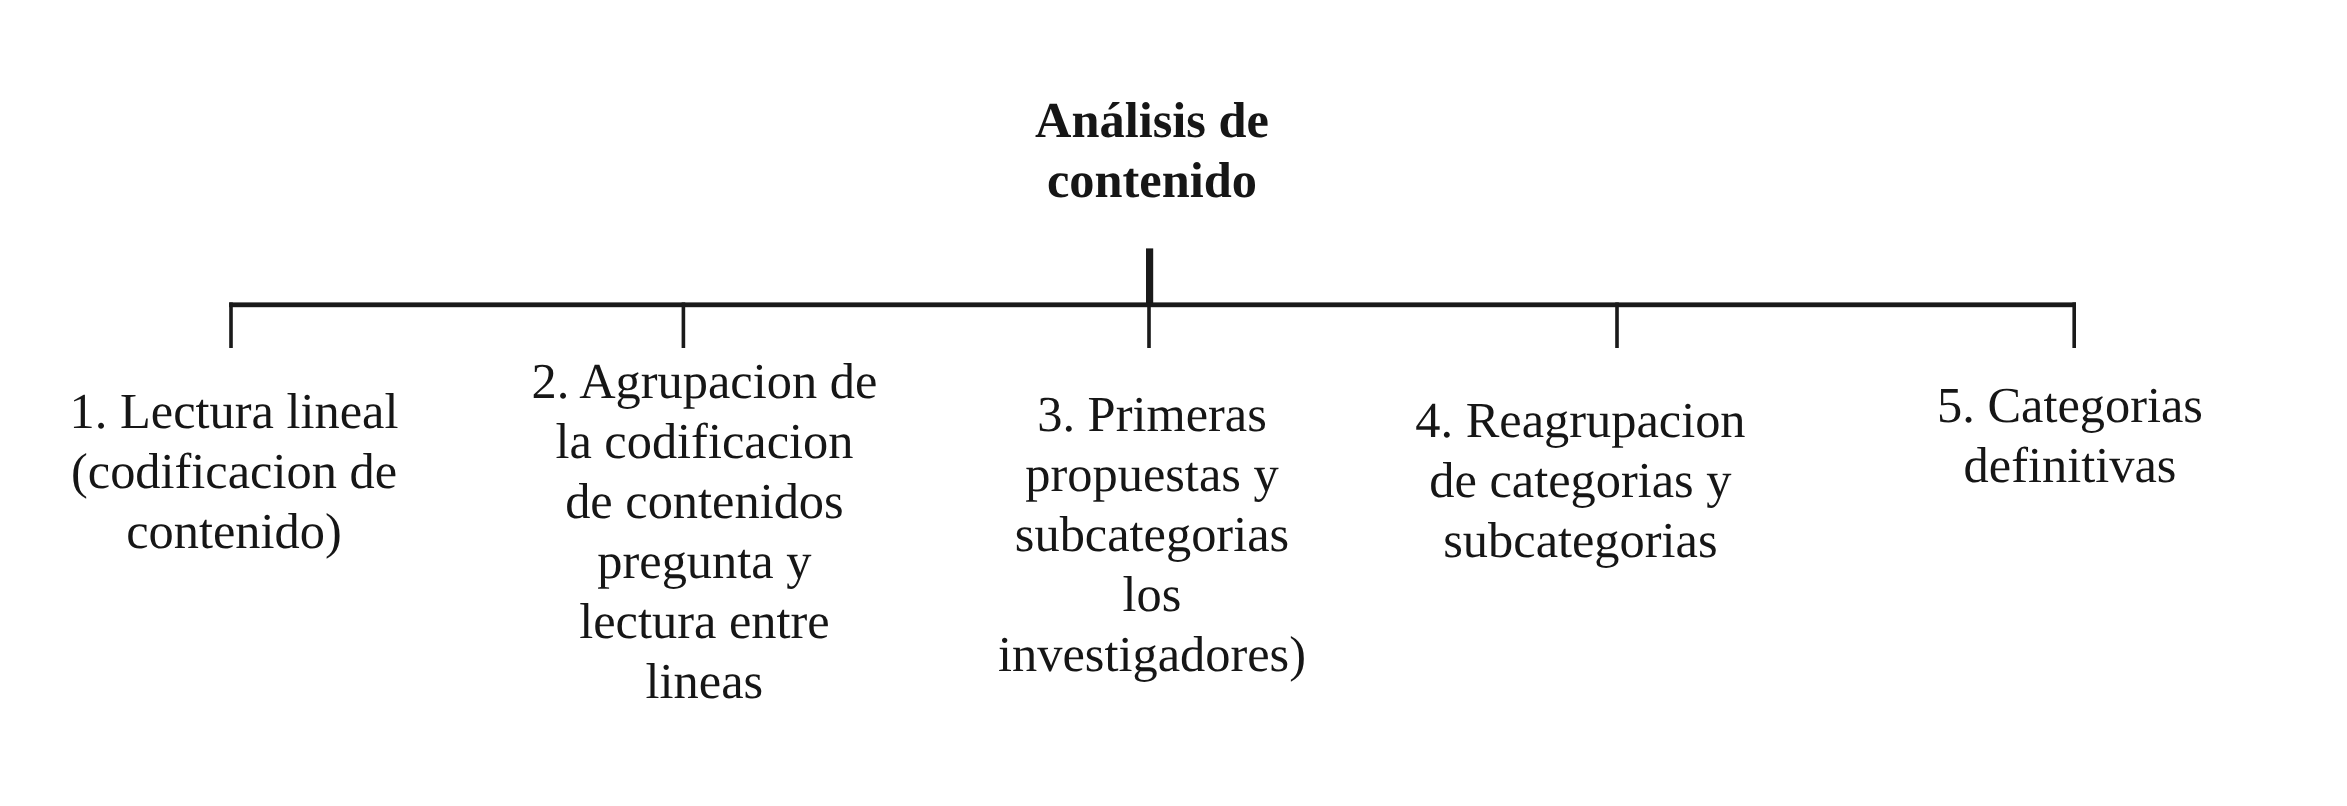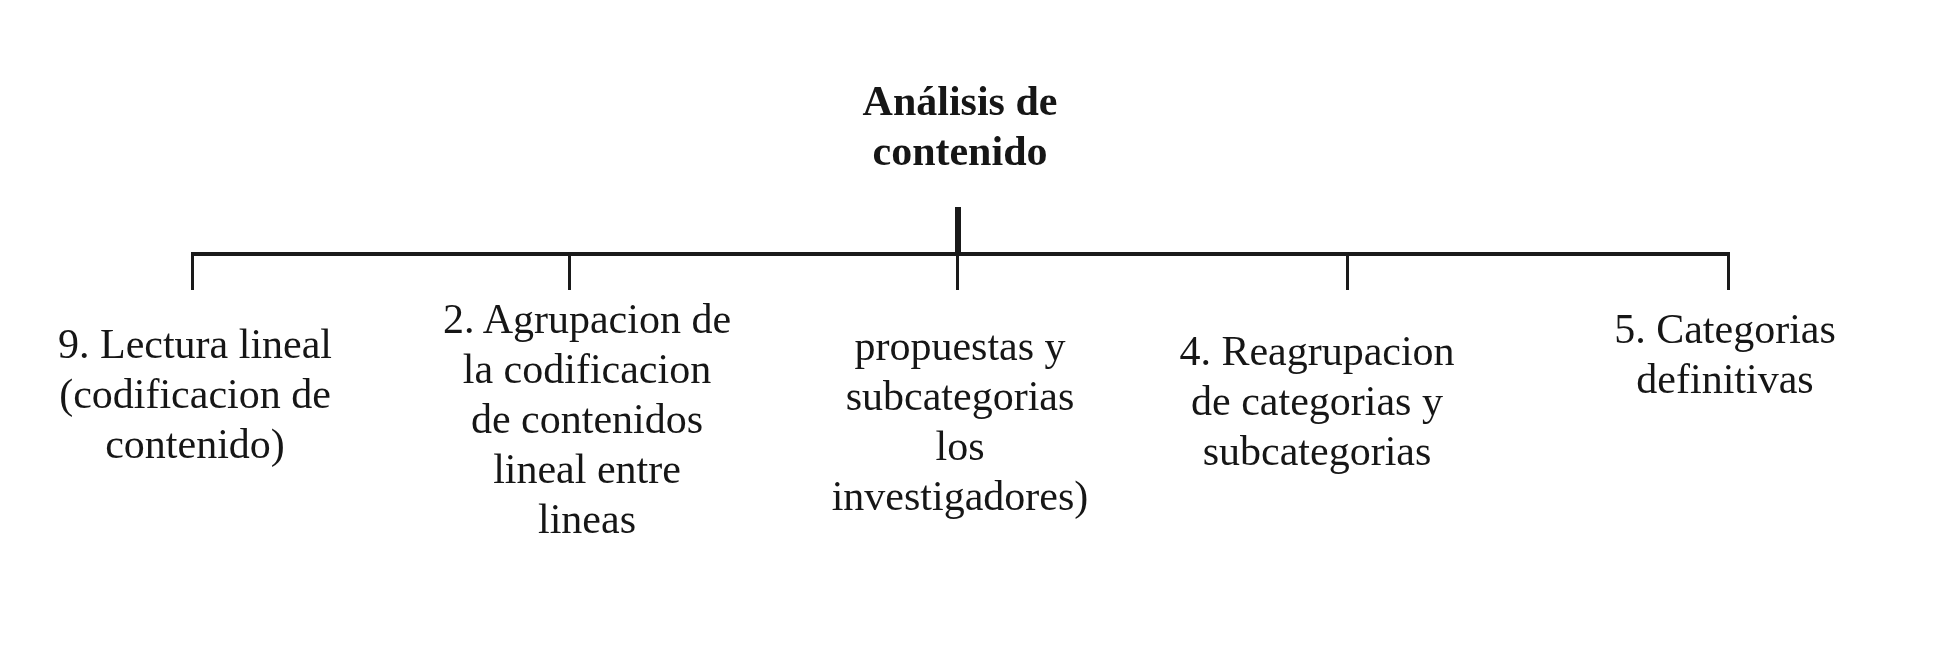--- a/index.html
+++ b/index.html
@@ -56,55 +56,57 @@
     position: absolute;
     width: 370px;
     text-align: center;
     font-size: 42px;
     line-height: 50px;
   }
   .branch-1 { left: 10px;   top: 319px; }
   .branch-2 { left: 402px;  top: 294px; }
   .branch-3 { left: 775px;  top: 321px; }
   .branch-4 { left: 1132px; top: 326px; }
-  .branch-5 { left: 1540px; top: 304px; }
+  .branch-5 { left: 1540px; top: 314px; }
 </style>
 </head>
 <body>
 
 <div class="canvas">
 
   <div class="root-label">
     <div>Análisis de</div>
     <div>contenido</div>
   </div>
 
   <div class="connector root-stub"></div>
   <div class="connector hline"></div>
   <div class="connector tick tick-1"></div>
   <div class="connector tick tick-2"></div>
   <div class="connector tick tick-3"></div>
   <div class="connector tick tick-4"></div>
   <div class="connector tick tick-5"></div>
 
   <div class="branch branch-1">
-    <div>9. Lectura lineal</div>
+    <div>1. Lectura lineal</div>
     <div>(codificacion de</div>
     <div>contenido)</div>
   </div>
 
   <div class="branch branch-2">
     <div>2. Agrupacion de</div>
     <div>la codificacion</div>
     <div>de contenidos</div>
-    <div>lineal entre</div>
+    <div>pregunta y</div>
+    <div>lectura entre</div>
     <div>lineas</div>
   </div>
 
   <div class="branch branch-3">
+    <div>3. Primeras</div>
     <div>propuestas y</div>
     <div>subcategorias</div>
     <div>los</div>
     <div>investigadores)</div>
   </div>
 
   <div class="branch branch-4">
     <div>4. Reagrupacion</div>
     <div>de categorias y</div>
     <div>subcategorias</div>

